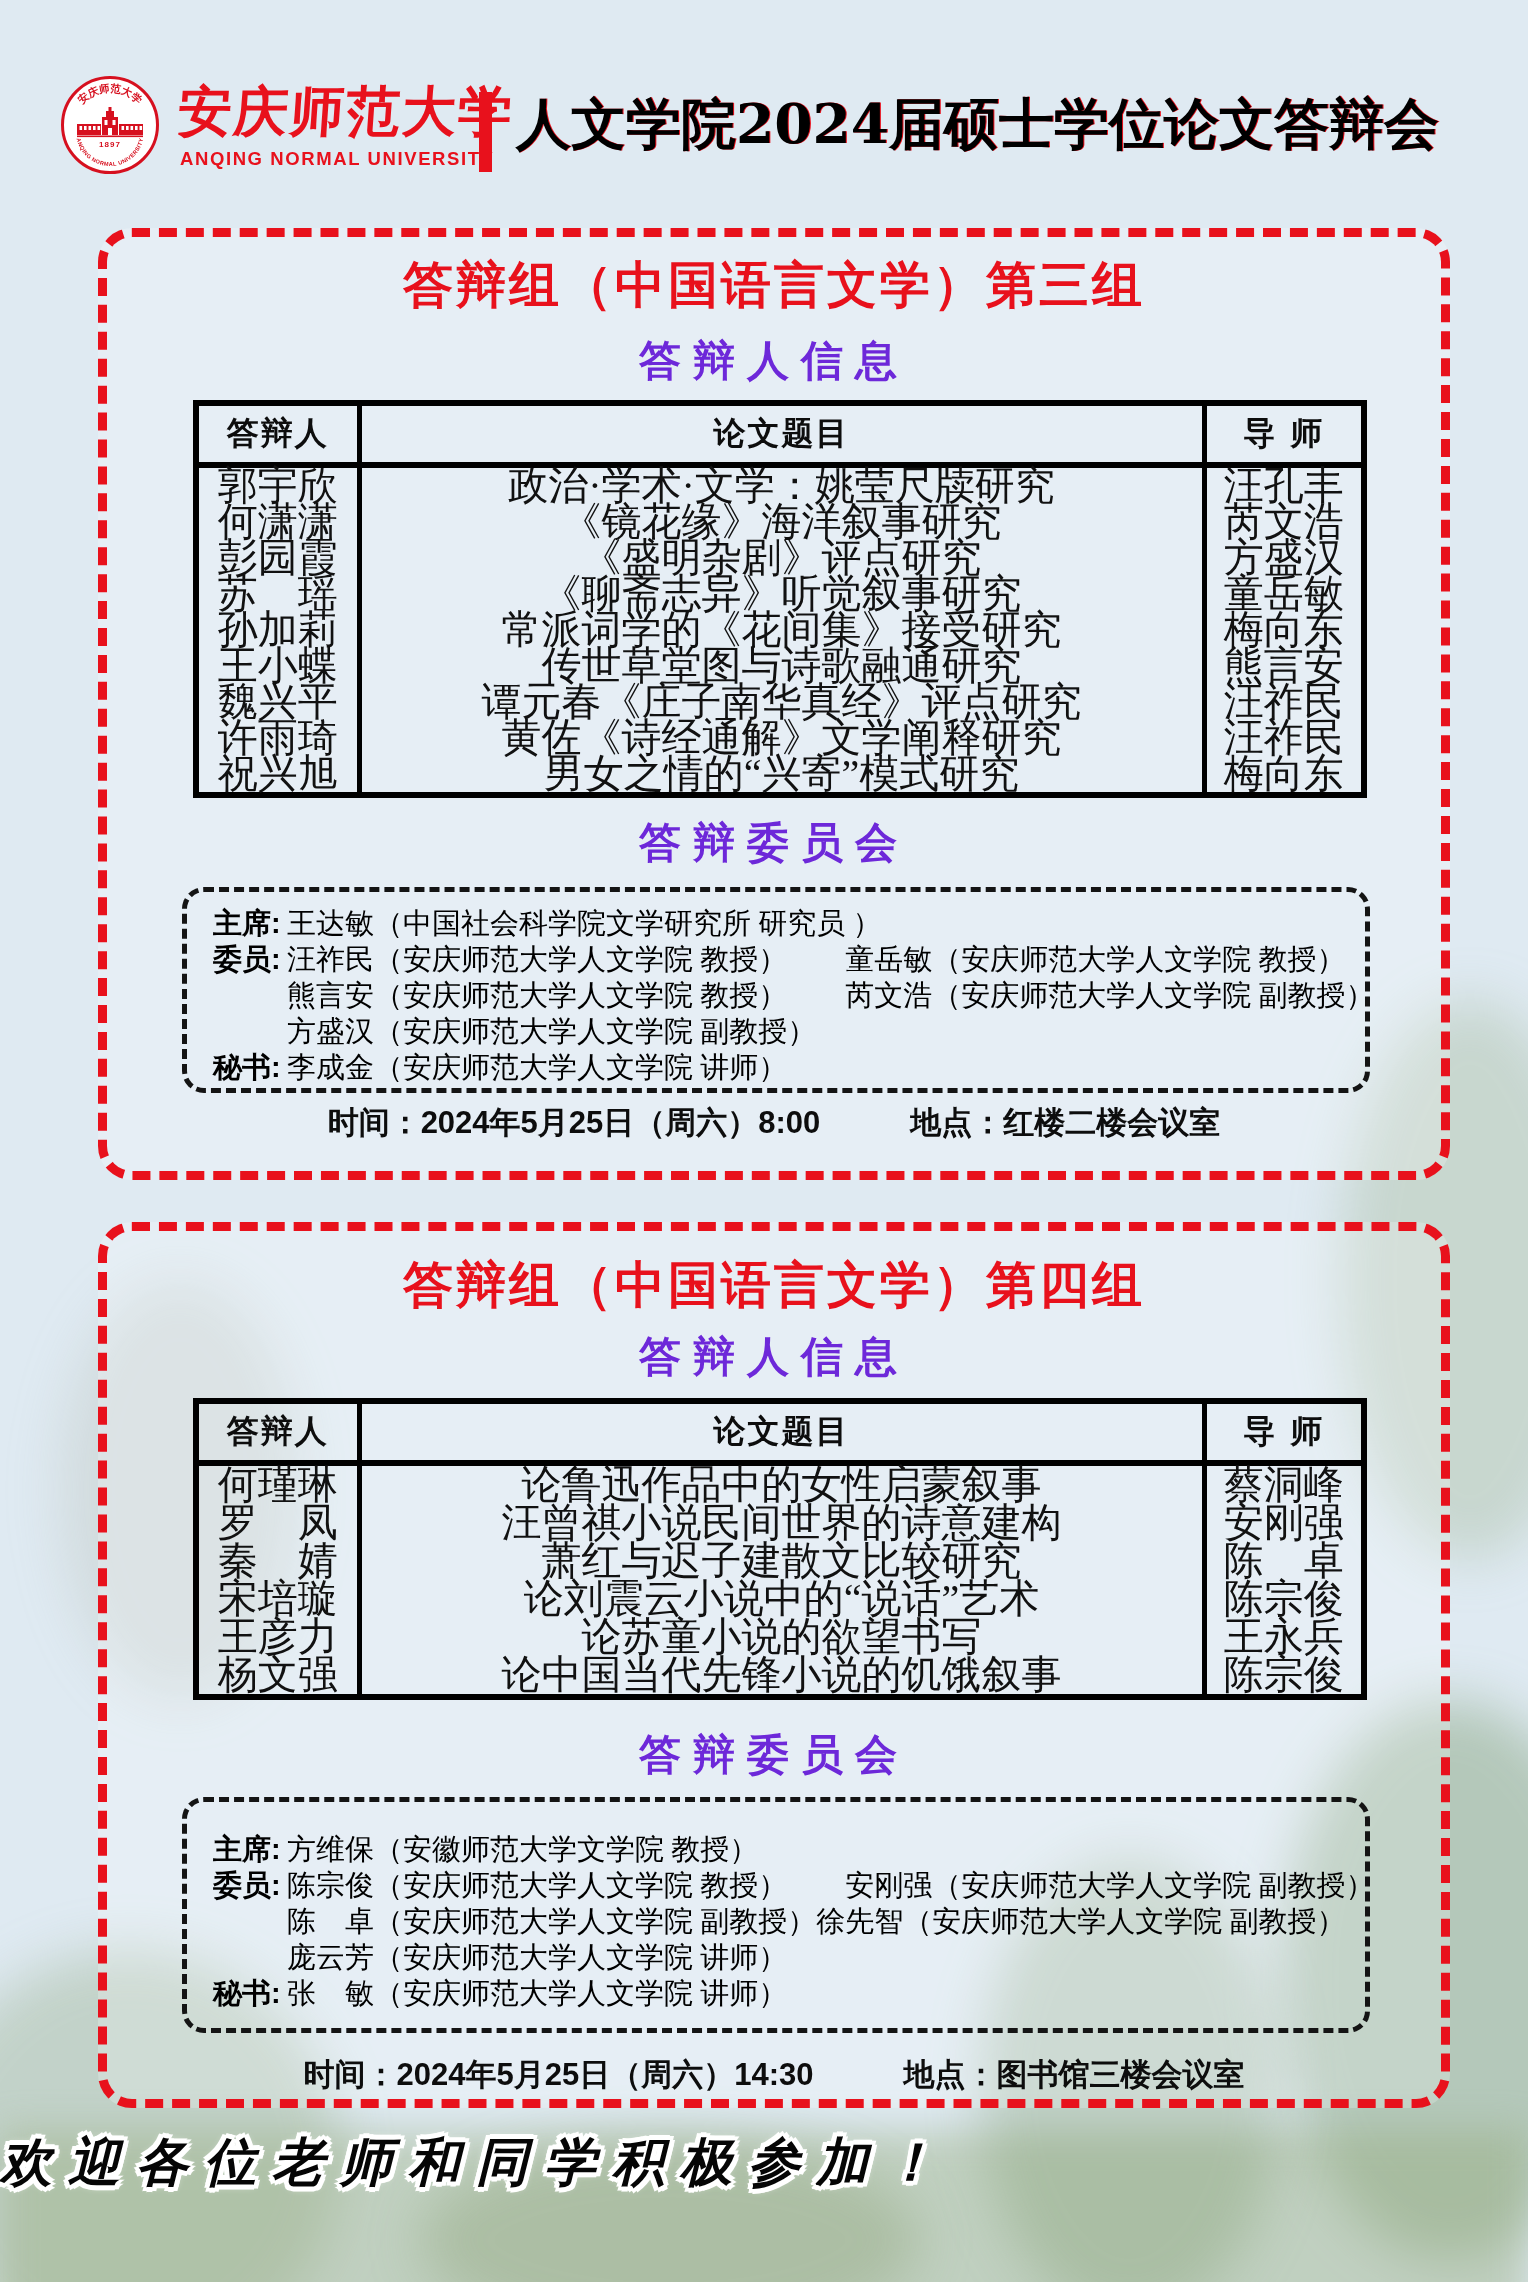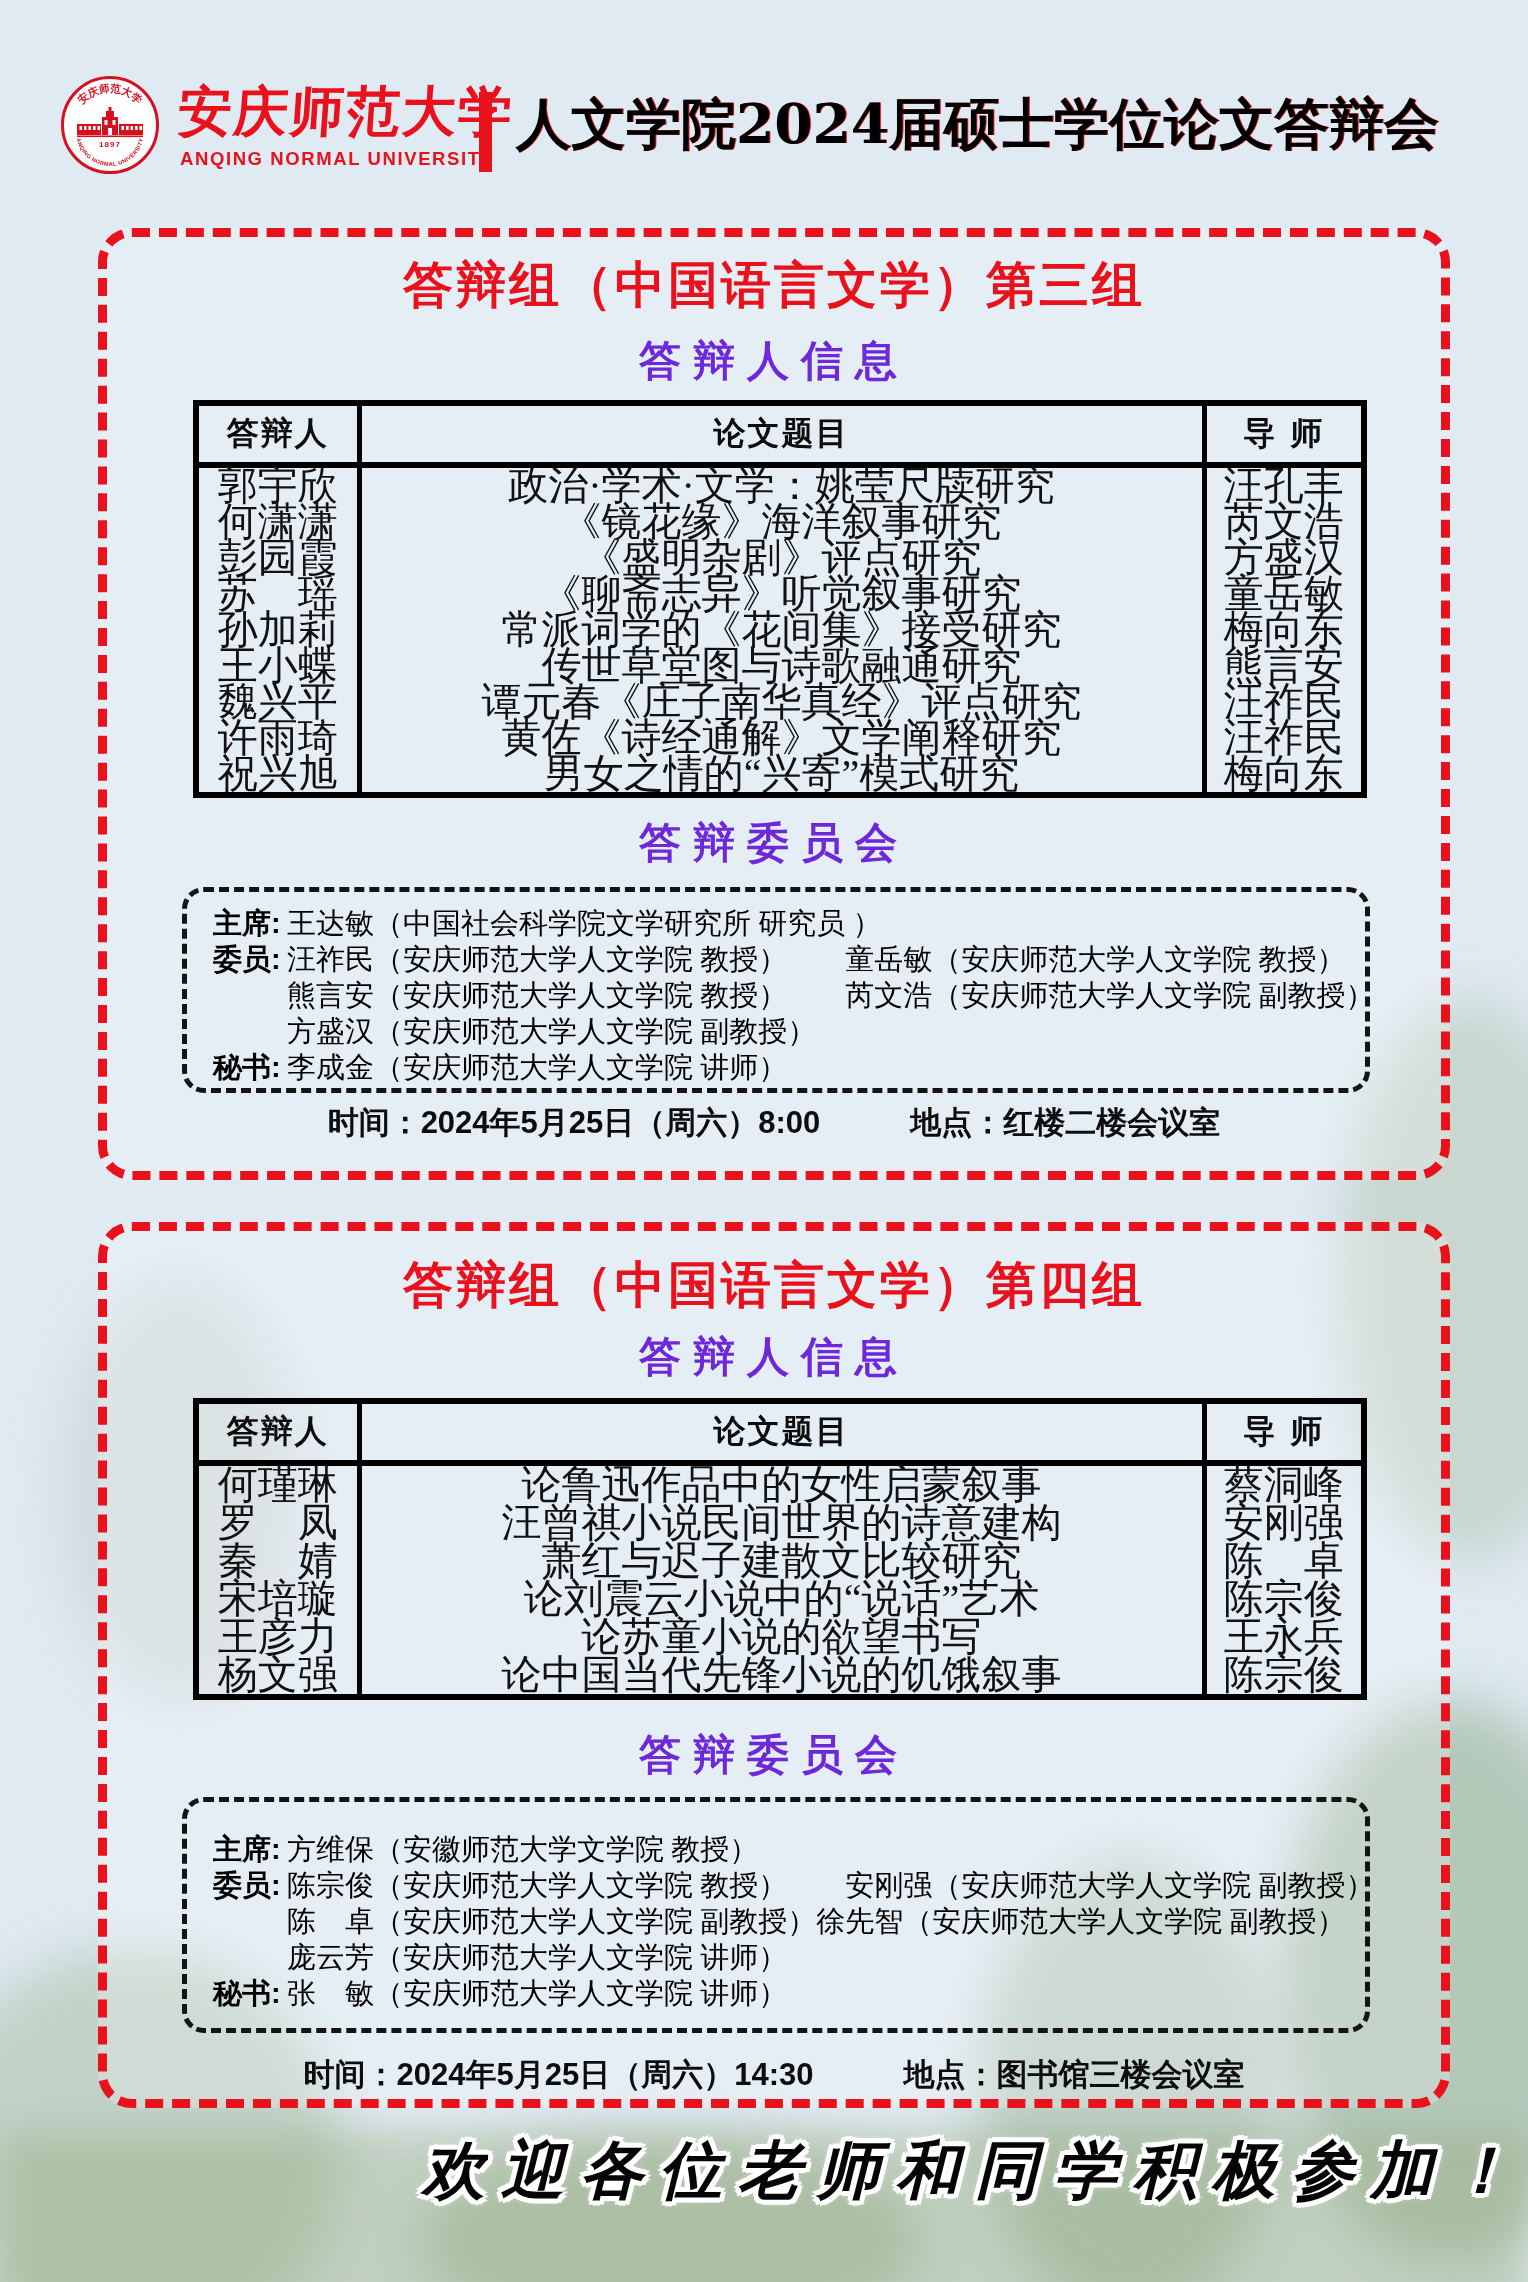--- a/index.html
+++ b/index.html
@@ -63,22 +63,22 @@
   .cline{line-height:36px;font-size:29px;color:#000000;white-space:nowrap;}
   .clabel{display:inline-block;width:74px;font-weight:800;
     font-family:"Liberation Sans",sans-serif;}
   .ctext{font-family:"Liberation Serif",serif;}
 
   
   .sched{position:absolute;left:0;width:100%;display:flex;justify-content:center;gap:90px;
     font-weight:800;font-size:31px;line-height:40px;color:#0d0d0d;white-space:nowrap;}
 
   
-  .footer{position:absolute;left:0;top:2128px;width:100%;text-align:right;
-    font-family:"DejaVu Serif",serif;font-style:italic;font-weight:900;font-size:63px;
+  .footer{position:absolute;left:0;top:2128px;width:100%;text-align:left;
+    font-family:"DejaVu Serif",serif;font-style:italic;font-weight:900;font-size:52px;
     letter-spacing:16px;color:#050505;white-space:nowrap;
     text-shadow:-4px -4px 0 #fff,4px -4px 0 #fff,-4px 4px 0 #fff,4px 4px 0 #fff,
       -5px 0 0 #fff,5px 0 0 #fff,0 -5px 0 #fff,0 5px 0 #fff,0 0 10px #fff;}
 </style>
 </head>
 <body>
 
 <div class="page">
 
   <div class="bg"></div>

